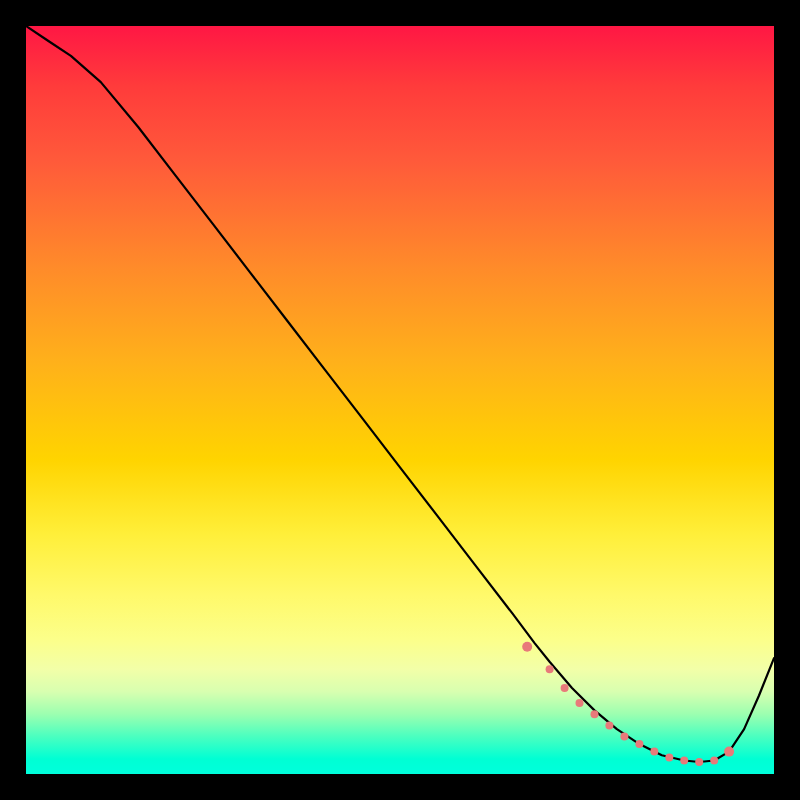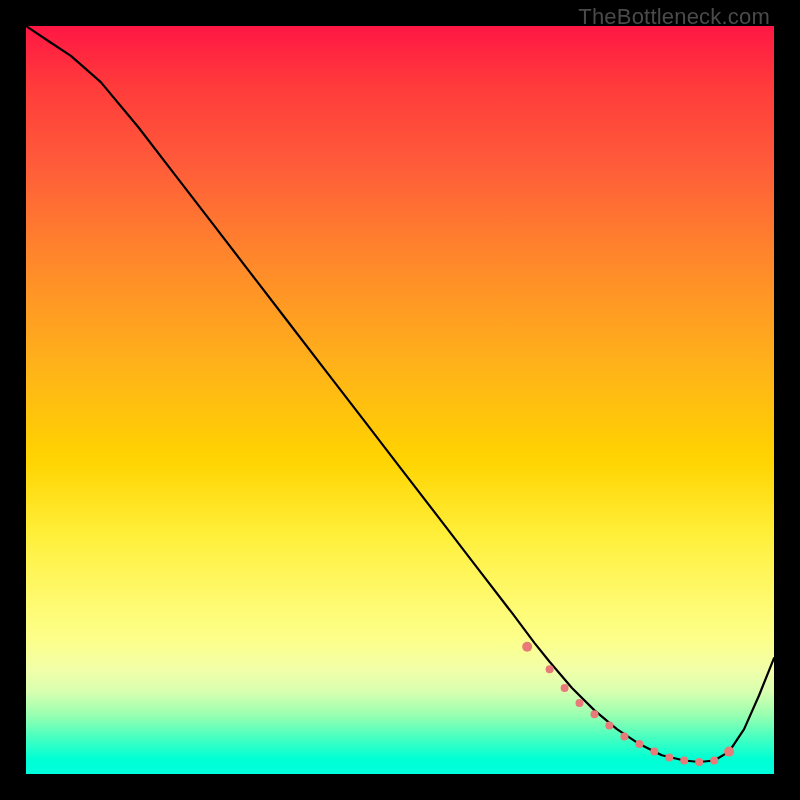--- a/index.html
+++ b/index.html
@@ -77,14 +77,13 @@
           <circle cx="613.4" cy="718.1" r="4" fill="#e87a7a"></circle>
           <circle cx="628.3" cy="725.6" r="4" fill="#e87a7a"></circle>
           <circle cx="643.3" cy="731.5" r="4" fill="#e87a7a"></circle>
           <circle cx="658.2" cy="734.5" r="4" fill="#e87a7a"></circle>
           <circle cx="673.2" cy="736.0" r="4" fill="#e87a7a"></circle>
           <circle cx="688.2" cy="734.5" r="4" fill="#e87a7a"></circle>
           <circle cx="703.1" cy="725.6" r="5" fill="#e87a7a"></circle>
         </g>
     </svg>
   </div>
-  <div class="watermark">TheBottleneck.com</div>
 </div>
 
 </body></html>

